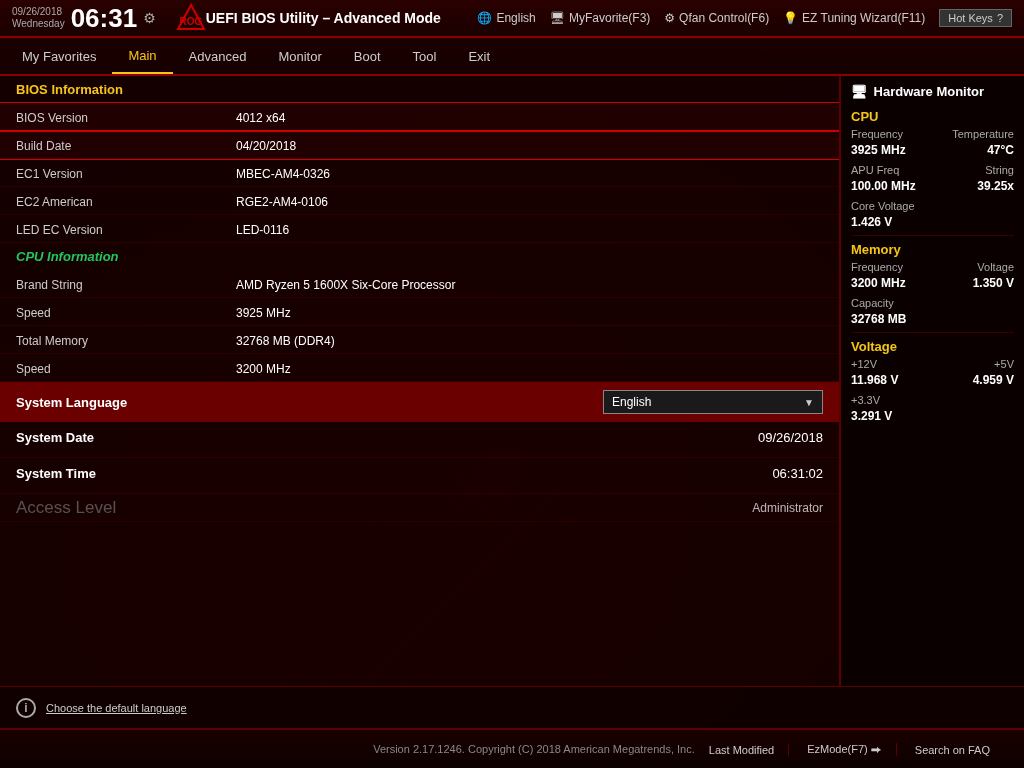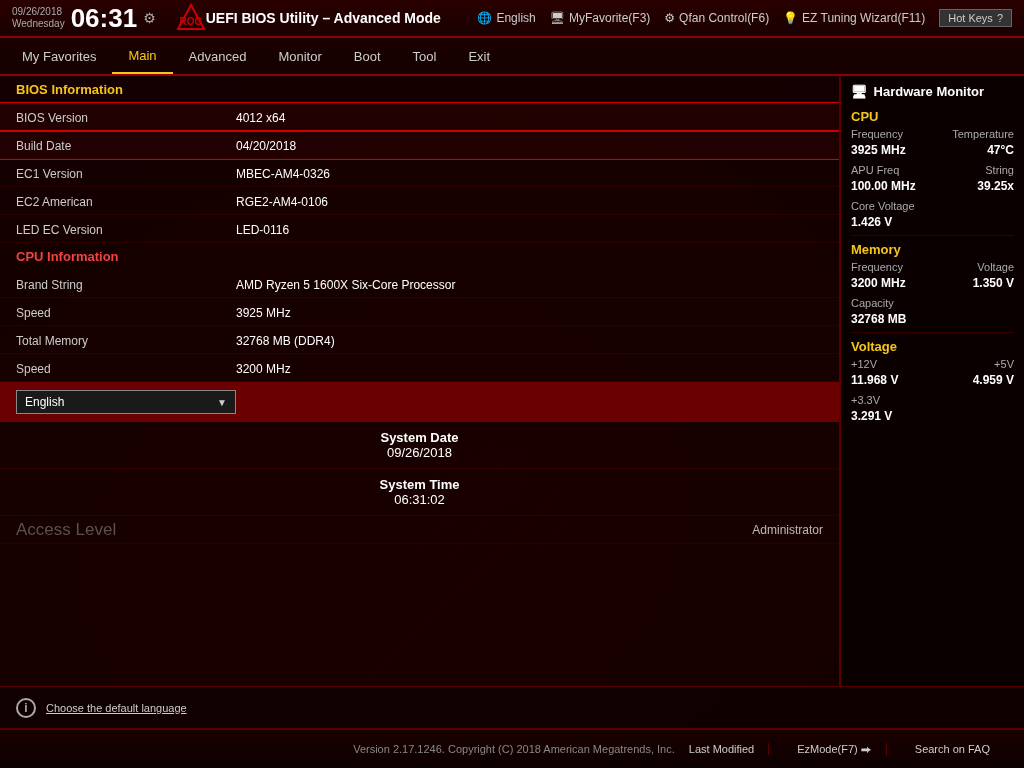--- a/index.html
+++ b/index.html
@@ -135,21 +135,21 @@
     
     .info-section {
       padding: 0;
     }
     .section-title {
       padding: 6px 16px;
       font-size: 13px;
       font-weight: bold;
     }
     .section-title.bios { color: #f5c518; }
-    .section-title.cpu { color: #ef4444; }
+    .section-title.cpu { color: #22c55e; font-style: italic; }
 
     .info-row {
       display: flex;
       align-items: flex-end;
       padding: 5px 16px;
       border-bottom: 1px solid rgba(100,0,0,0.3);
       min-height: 28px;
     }
     .info-row.highlighted {
       outline: 1px solid #cc0000;
@@ -189,25 +189,23 @@
       display: flex;
       align-items: center;
       justify-content: space-between;
       cursor: pointer;
     }
     .dropdown-arrow { color: #ccc; font-size: 10px; }
 
     
     .dt-row {
       display: flex;
-      align-items: center;
-      padding: 8px 0;
+      padding: 8px 16px;
       border-bottom: 1px solid rgba(100,0,0,0.3);
       min-height: 36px;
-      flex-direction: column;
     }
     .dt-label {
       color: #ffffff;
       font-size: 13px;
       font-weight: bold;
       flex: 1;
     }
     .dt-value {
       color: #ffffff;
       font-size: 13px;
@@ -322,22 +320,22 @@
       padding: 0 20px;
     }
     .bottom-version {
       color: #888;
       font-size: 11px;
       text-align: right;
       flex: 1;
     }
     .bottom-actions {
       display: flex;
-      align-items: center;
-      gap: 14px;
+      align-items: flex-end;
+      gap: 4px;
     }
     .bottom-action {
       color: #cccccc;
       font-size: 11px;
       padding: 0 14px;
       cursor: pointer;
       border-right: 1px solid #5a0000;
     }
     .bottom-action:last-child { border-right: none; }
 
@@ -477,20 +475,21 @@
       <div class="info-row">
         <span class="info-label">Total Memory</span>
         <span class="info-value">32768 MB (DDR4)</span>
       </div>
       <div class="info-row">
         <span class="info-label">Speed</span>
         <span class="info-value">3200 MHz</span>
       </div>
 
       <div class="lang-row">
+        <span class="lang-label">System Language</span>
         <div class="lang-dropdown">
           <span>English</span>
           <span class="dropdown-arrow">▼</span>
         </div>
       </div>
 
       <div class="dt-row">
         <span class="dt-label">System Date</span>
         <span class="dt-value">09/26/2018</span>
       </div>

